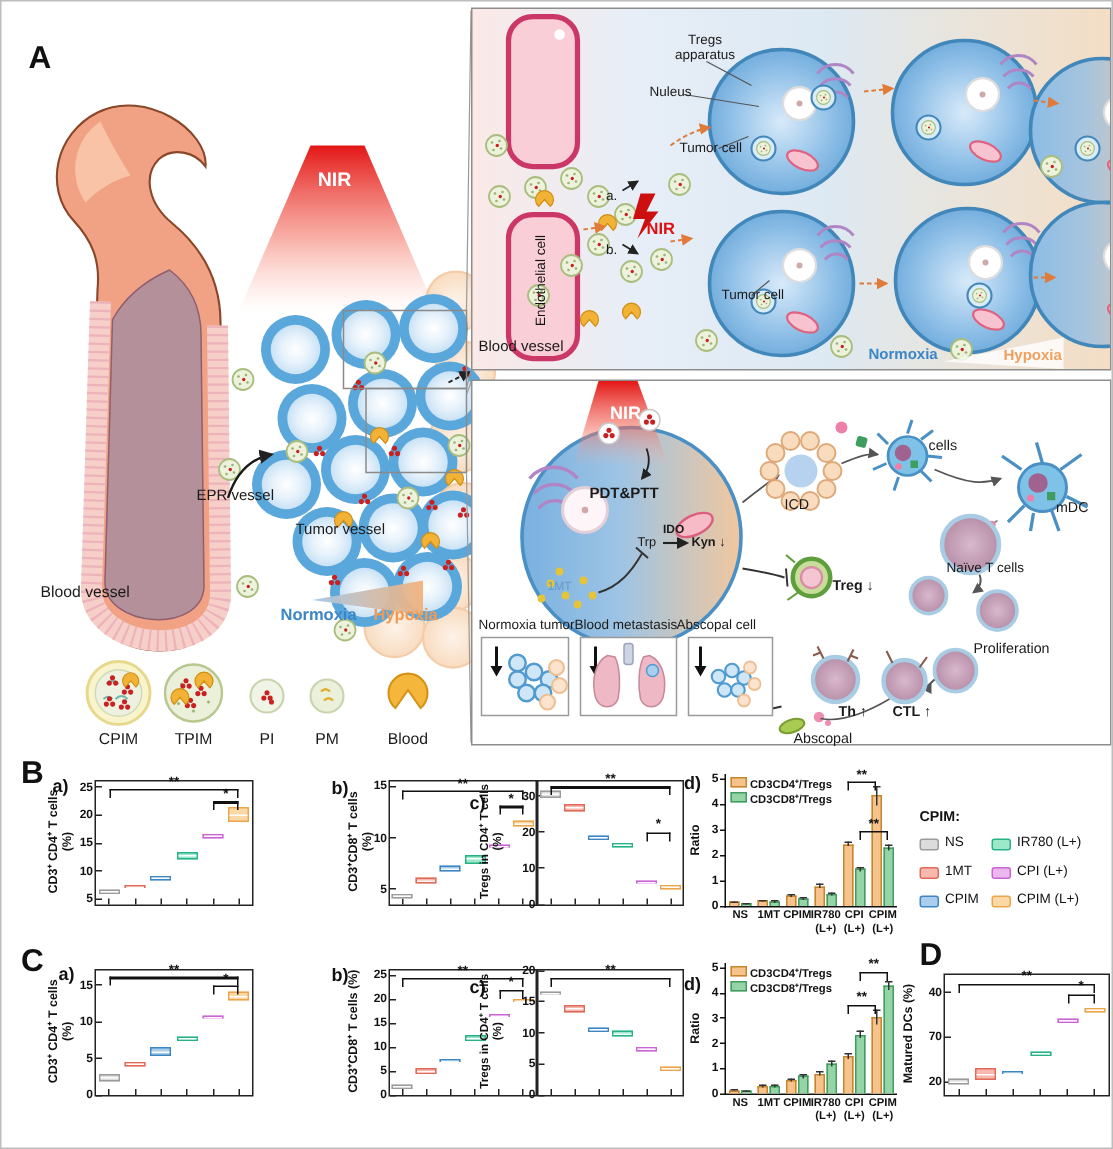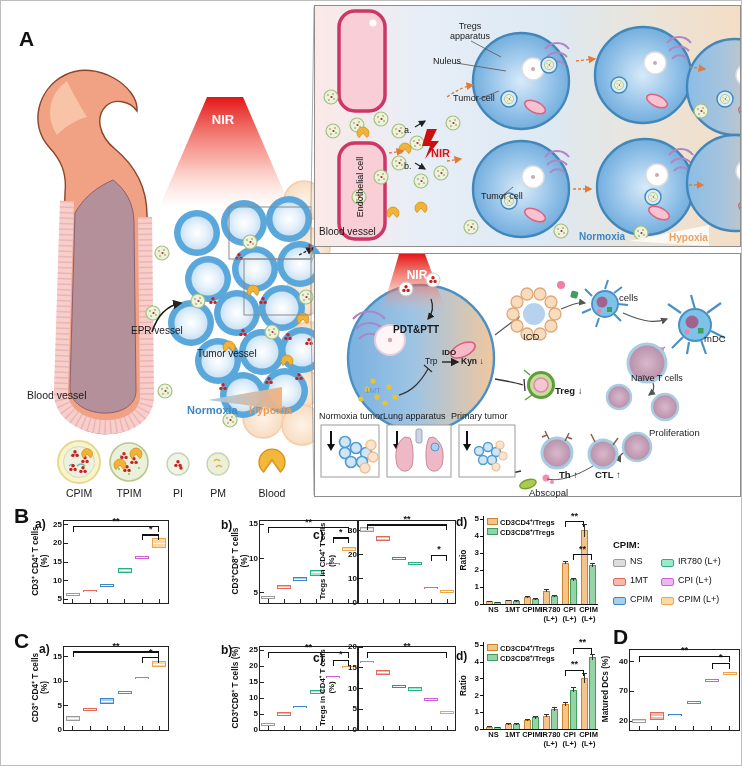--- a/index.html
+++ b/index.html
@@ -468,22 +468,22 @@
   <div class="lbl" style="left:522px;top:331px;font-size:9.5px">ICD</div>
   <div class="lbl" style="left:618px;top:292px;font-size:9.5px">cells</div>
   <div class="lbl" style="left:703px;top:333px;font-size:9.5px">mDC</div>
   <div class="lbl" style="left:630px;top:372px;width:72px">Naïve T cells</div>
   <div class="lbl" style="left:648px;top:427px;font-size:9.5px">Proliferation</div>
   <div class="lbl b" style="left:554px;top:385px;font-size:9.5px">Treg ↓</div>
   <div class="lbl b" style="left:558px;top:469px;font-size:9.5px">Th ↑</div>
   <div class="lbl b" style="left:594px;top:469px;font-size:9.5px">CTL ↑</div>
   <div class="lbl" style="left:528px;top:487px;font-size:9.5px">Abscopal</div>
   <div class="lbl" style="left:318px;top:410px;width:64px">Normoxia tumor</div>
-  <div class="lbl" style="left:382px;top:410px;width:72px">Lung apparatus</div>
-  <div class="lbl" style="left:450px;top:410px;width:70px">Primary tumor</div>
+  <div class="lbl" style="left:382px;top:410px;width:72px">Blood metastasis</div>
+  <div class="lbl" style="left:450px;top:410px;width:70px">Abscopal cell</div>
 
   <div class="plabel" style="left:13px;top:503px">B</div>
   <div class="sub" style="left:34px;top:516px">a)</div>
   <div class="ylab" style="left:30px;top:601px;width:82px">CD3⁺ CD4⁺ T cells (%)</div>
   <div class="plot boxp" style="left:62px;top:519px;width:104px;height:82px">
       <div style="position: absolute; left: 0px; top: 77.7727px; width: 4px; height: 1px; background: rgb(34, 34, 34);"></div>
       <div style="position: absolute; left: -20px; top: 73.2727px; width: 18px; text-align: right; font: 700 8px &quot;Liberation Sans&quot;, sans-serif; color: rgb(17, 17, 17);">5</div>
       <div style="position: absolute; left: 0px; top: 59.1364px; width: 4px; height: 1px; background: rgb(34, 34, 34);"></div>
       <div style="position: absolute; left: -20px; top: 54.6364px; width: 18px; text-align: right; font: 700 8px &quot;Liberation Sans&quot;, sans-serif; color: rgb(17, 17, 17);">10</div>
       <div style="position: absolute; left: 0px; top: 40.5px; width: 4px; height: 1px; background: rgb(34, 34, 34);"></div>

